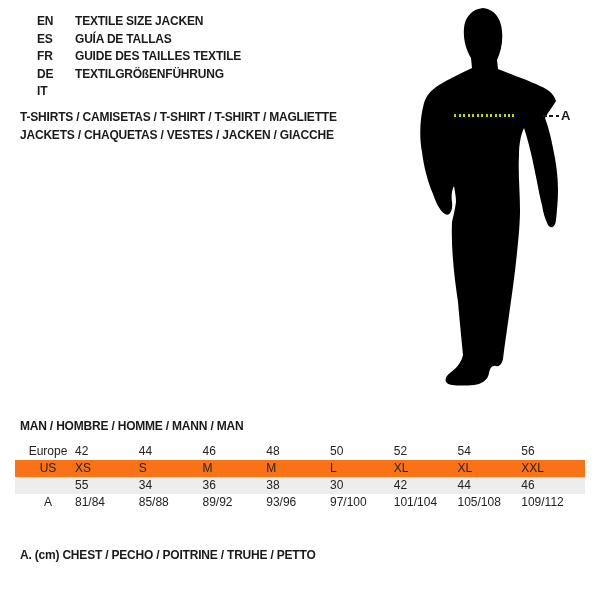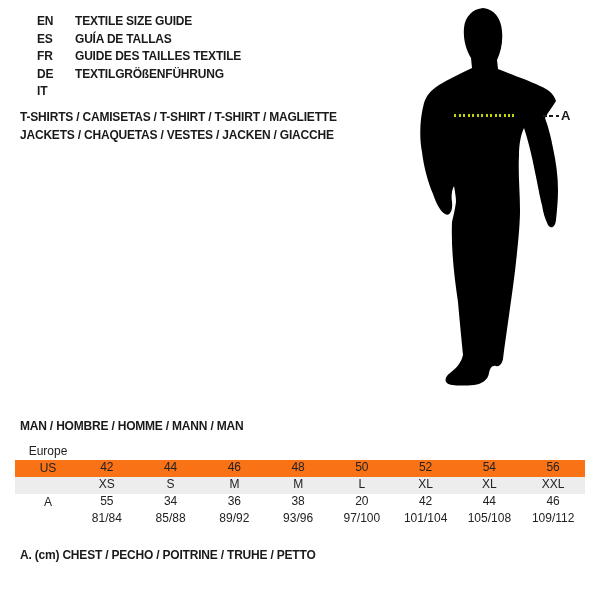--- a/index.html
+++ b/index.html
@@ -101,22 +101,20 @@
     font-size: 12px;
     color: #222222;
   }
   .size-row .row-label {
     width: 60px;
     padding-left: 6px;
     text-align: center;
   }
   .size-row .cell {
     flex: 1;
-    text-align: center;
-    margin-top: 16px;
   }
   .row-bg-white { background: #ffffff; }
   .row-bg-gray  { background: #f97316; }
   .row-bg-light { background: #ededed; }
 
   
   .footnote {
     position: absolute;
     top: 548px; left: 20px;
     font-size: 12px;
@@ -125,21 +123,21 @@
     white-space: nowrap;
     text-align: center;
   }
 </style>
 </head>
 <body>
 
 <div class="lang-block">
   <div class="lang-row">
     <span>EN</span>
-    <span>TEXTILE SIZE GUIDE</span>
+    <span>TEXTILE SIZE JACKEN</span>
   </div>
   <div class="lang-row">
     <span>ES</span>
     <span>GUÍA DE TALLAS</span>
   </div>
   <div class="lang-row">
     <span>FR</span>
     <span>GUIDE DES TAILLES TEXTILE</span>
   </div>
   <div class="lang-row">
@@ -232,21 +230,21 @@
     <span class="cell">XL</span>
     <span class="cell">XXL</span>
   </div>
 
   <div class="size-row row-bg-light">
     <span class="row-label"></span>
     <span class="cell">55</span>
     <span class="cell">34</span>
     <span class="cell">36</span>
     <span class="cell">38</span>
-    <span class="cell">20</span>
+    <span class="cell">30</span>
     <span class="cell">42</span>
     <span class="cell">44</span>
     <span class="cell">46</span>
   </div>
 
   <div class="size-row row-bg-white">
     <span class="row-label">A</span>
     <span class="cell">81/84</span>
     <span class="cell">85/88</span>
     <span class="cell">89/92</span>

